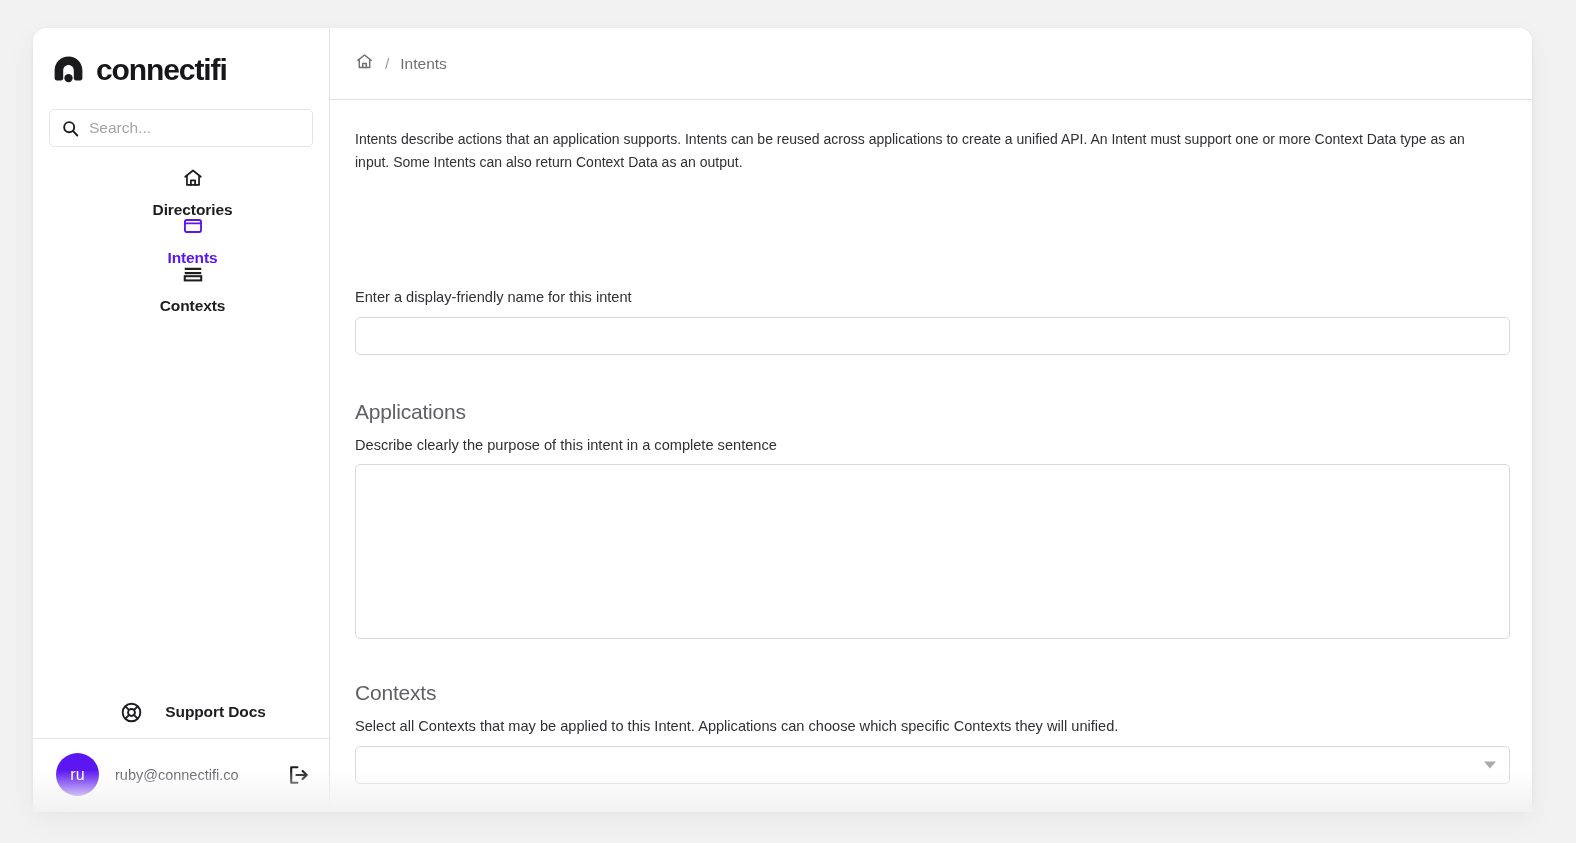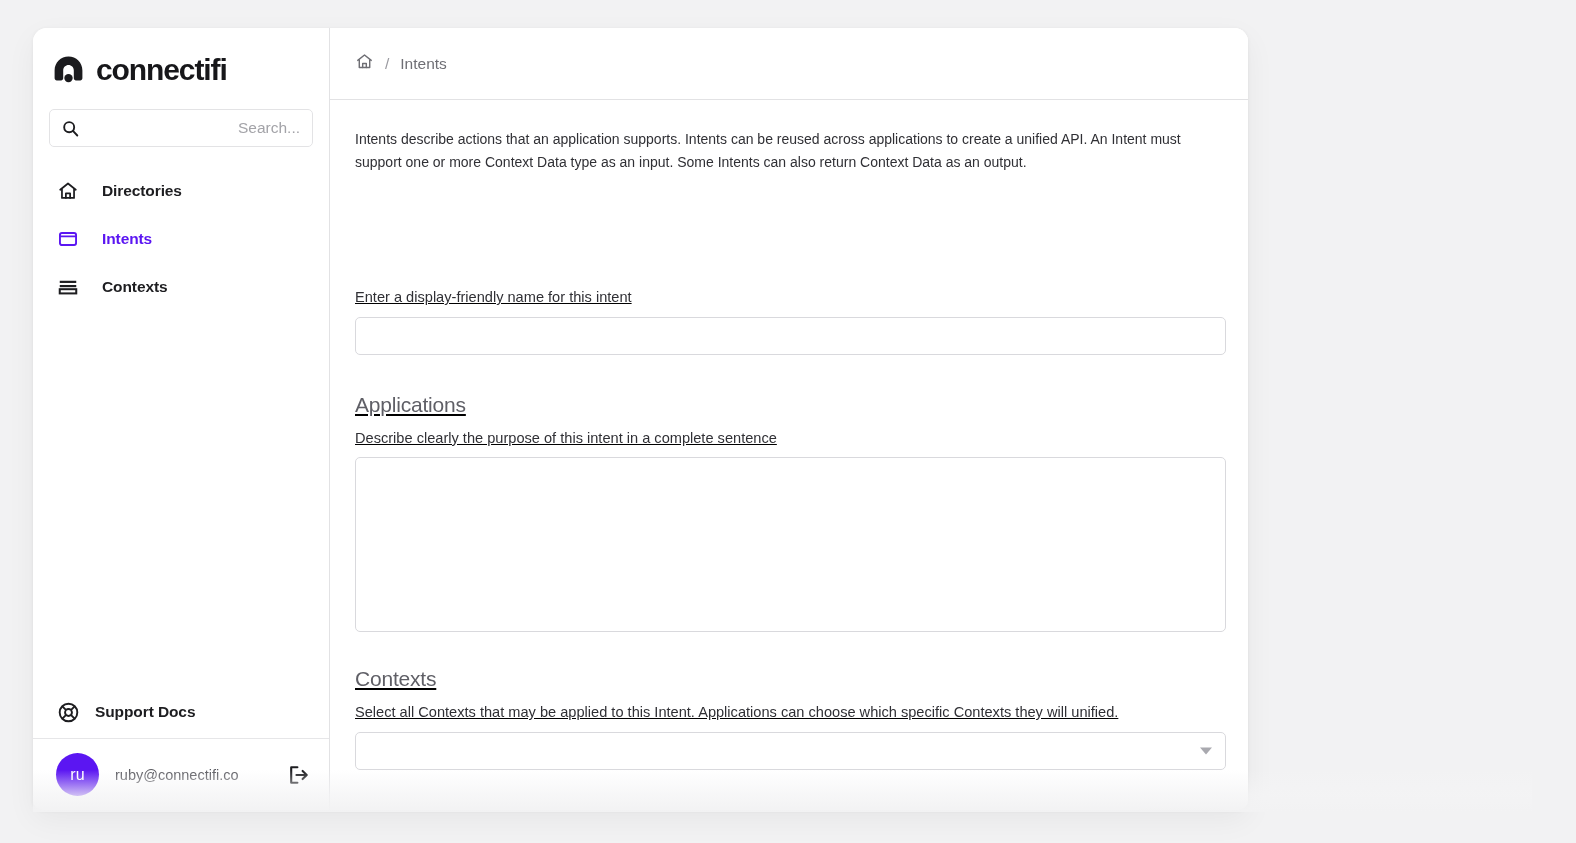--- a/index.html
+++ b/index.html
@@ -14,21 +14,21 @@
     background: #f2f2f3;
     font-family: "Liberation Sans", sans-serif;
     -webkit-font-smoothing: antialiased;
   }
 
   
   .app-card {
     position: absolute;
     left: 33px;
     top: 28px;
-    width: 1215px;
+    width: 1499px;
     height: 782px;
     background: #ffffff;
     border-radius: 14px 14px 10px 10px;
     box-shadow: 0 1px 4px rgba(0,0,0,0.06), 0 10px 30px rgba(0,0,0,0.05);
     display: flex;
     overflow: hidden;
   }
   .card-fade {
     position: absolute;
     left: 33px;
@@ -76,56 +76,57 @@
   }
   .search-box svg { flex: 0 0 auto; display: block; }
   .search-input {
     border: 0;
     outline: 0;
     font-family: inherit;
     font-size: 15.5px;
     color: #ec4899;
     width: 100%;
     background: transparent;
-    text-align: right;
   }
   .search-input::placeholder { color: #a3a3a8; }
 
   .nav { margin-top: 20px; }
   .nav-item {
     display: flex;
     align-items: center;
-    gap: 22px;
+    gap: 12px;
     height: 48px;
     padding: 0 0 0 23px;
     cursor: pointer;
     color: #1d1d20;
+    flex-direction: column;
   }
   .nav-item .nav-label {
     font-size: 15.5px;
     font-weight: 700;
     letter-spacing: -0.1px;
   }
   .nav-item.active { color: #5b16f2; }
   .nav-item.active .nav-label { color: #5b16f2; }
   .nav-icon { width: 24px; display: flex; align-items: center; justify-content: center; }
 
   .sidebar-bottom {
     position: absolute;
     left: 0;
     right: 0;
     bottom: 0;
   }
   .support-row {
     display: flex;
     align-items: center;
-    gap: 15px;
+    gap: 22px;
     height: 52px;
     padding: 0 0 0 23px;
     cursor: pointer;
+    justify-content: center;
   }
   .support-row .nav-label {
     font-size: 15.5px;
     font-weight: 700;
     color: #1d1d20;
     letter-spacing: -0.1px;
   }
   .user-row {
     border-top: 1px solid #e6e6e8;
     display: flex;
@@ -220,21 +221,21 @@
   }
 
   .form-body {
     position: absolute;
     left: 25px;
     right: 22px;
     top: 186px;
     bottom: 0;
   }
 
-  .field { margin-bottom: 5px; text-decoration: underline; }
+  .field { margin-bottom: 12px; }
   .field-hint {
     font-size: 14.6px;
     color: #303035;
     line-height: 1.55;
   }
   .section-title {
     font-size: 21px;
     font-weight: 400;
     color: #5f5f66;
     letter-spacing: -0.2px;

